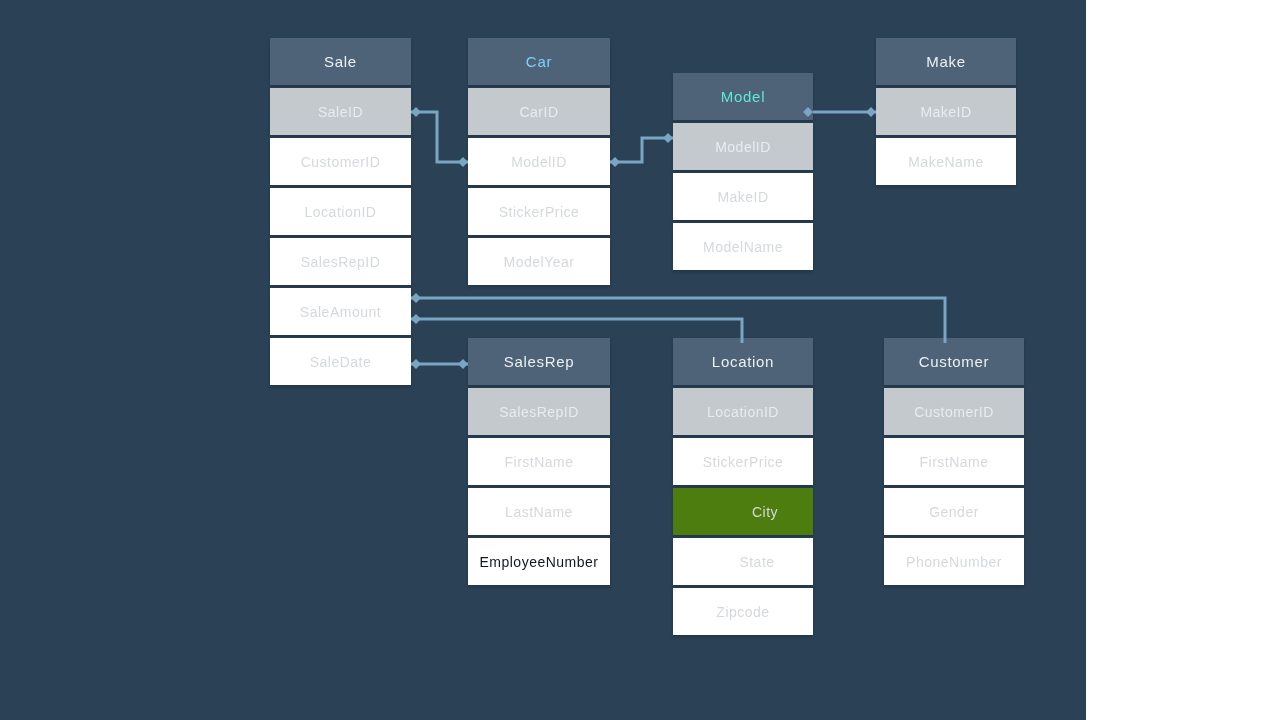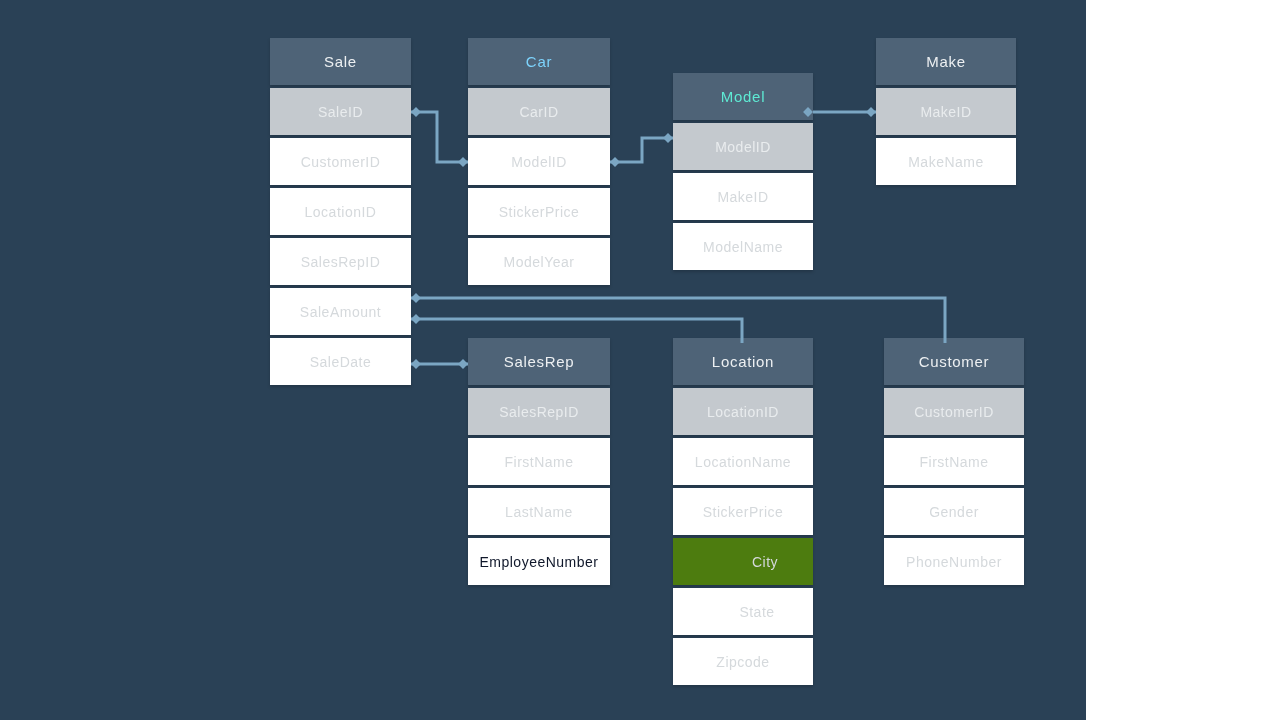--- a/index.html
+++ b/index.html
@@ -80,21 +80,20 @@
       <div class="db-table" style="left: 468px; top: 338px; width: 142px;">
         <div class="db-row header" style="background: rgb(78, 99, 119); color: rgb(237, 240, 242);">SalesRep</div>
         <div class="db-row" style="background: rgb(196, 201, 206); color: rgb(233, 236, 238);">SalesRepID</div>
         <div class="db-row" style="background: rgb(255, 255, 255); color: rgb(213, 217, 220);">FirstName</div>
         <div class="db-row" style="background: rgb(255, 255, 255); color: rgb(213, 217, 220);">LastName</div>
         <div class="db-row" style="background: rgb(255, 255, 255); color: #0f172a;">EmployeeNumber</div>
       </div>
       <div class="db-table" style="left: 673px; top: 338px; width: 140px;">
         <div class="db-row header" style="background: rgb(78, 99, 119); color: rgb(237, 240, 242);">Location</div>
         <div class="db-row" style="background: rgb(196, 201, 206); color: rgb(233, 236, 238);">LocationID</div>
-        <div class="db-row" style="background: rgb(255, 255, 255); color: rgb(213, 217, 220);">LocationName</div>
         <div class="db-row" style="background: rgb(255, 255, 255); color: rgb(213, 217, 220);">StickerPrice</div>
         <div class="db-row" style="background: #4d7c0f; color: rgb(213, 217, 220); padding-left: 44px;">City</div>
         <div class="db-row" style="background: rgb(255, 255, 255); color: rgb(213, 217, 220); padding-left: 28px;">State</div>
         <div class="db-row" style="background: rgb(255, 255, 255); color: rgb(213, 217, 220);">Zipcode</div>
       </div>
       <div class="db-table" style="left: 876px; top: 338px; width: 140px; padding-left: 8px;">
         <div class="db-row header" style="background: rgb(78, 99, 119); color: rgb(237, 240, 242);">Customer</div>
         <div class="db-row" style="background: rgb(196, 201, 206); color: rgb(233, 236, 238);">CustomerID</div>
         <div class="db-row" style="background: rgb(255, 255, 255); color: rgb(213, 217, 220);">FirstName</div>
         <div class="db-row" style="background: rgb(255, 255, 255); color: rgb(213, 217, 220);">Gender</div>

